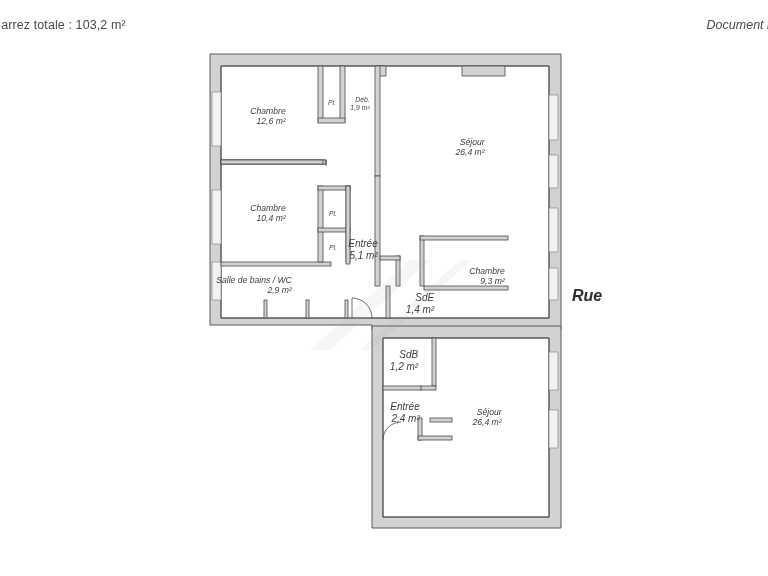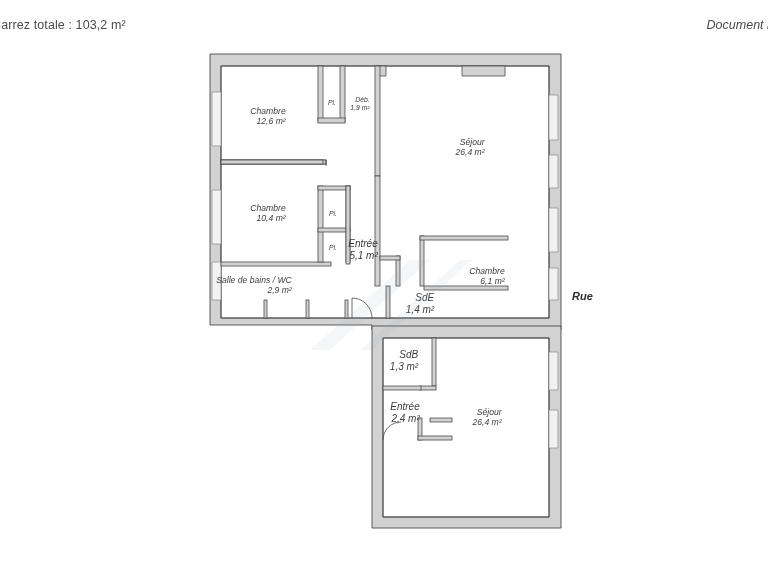--- a/index.html
+++ b/index.html
@@ -62,21 +62,21 @@
     pointer-events: none;
     font-style: italic;
   }
   .label .l-name { display: block; }
   .label .l-area { display: block; }
   .lbl-room { font-size: 8.6px; }
   .lbl-small { font-size: 10px; }
   .lbl-tiny { font-size: 6.8px; }
   .street-label {
     position: absolute;
-    font-size: 11px;
+    font-size: 16px;
     font-style: italic;
     font-weight: bold;
     color: #2e2e2e;
     white-space: nowrap;
     transform: translate(0, -50%);
   }
   .watermark {
     position: absolute;
     left: 300px;
     top: 250px;
@@ -222,29 +222,29 @@
       <div class="label lbl-small" style="left: 363px; top: 250px;">
         <span class="l-name">Entrée</span>
         <span class="l-area">5,1 m²</span>
       </div>
       <div class="label lbl-room" style="left: 254px; top: 285px;">
         <span class="l-name">Salle de bains / WC</span>
         <span class="l-area">2,9 m²</span>
       </div>
       <div class="label lbl-room" style="left: 487px; top: 276px;">
         <span class="l-name">Chambre</span>
-        <span class="l-area">6,1 m²</span>
+        <span class="l-area">9,3 m²</span>
       </div>
       <div class="label lbl-small" style="left: 420px; top: 304px;">
         <span class="l-name">SdE</span>
         <span class="l-area">1,4 m²</span>
       </div>
       <div class="label lbl-small" style="left: 404px; top: 361px;">
         <span class="l-name">SdB</span>
-        <span class="l-area">1,3 m²</span>
+        <span class="l-area">1,2 m²</span>
       </div>
       <div class="label lbl-small" style="left: 405px; top: 413px;">
         <span class="l-name">Entrée</span>
         <span class="l-area">2,4 m²</span>
       </div>
       <div class="label lbl-room" style="left: 487px; top: 417px;">
         <span class="l-name">Séjour</span>
         <span class="l-area">26,4 m²</span>
       </div>
     </div>

